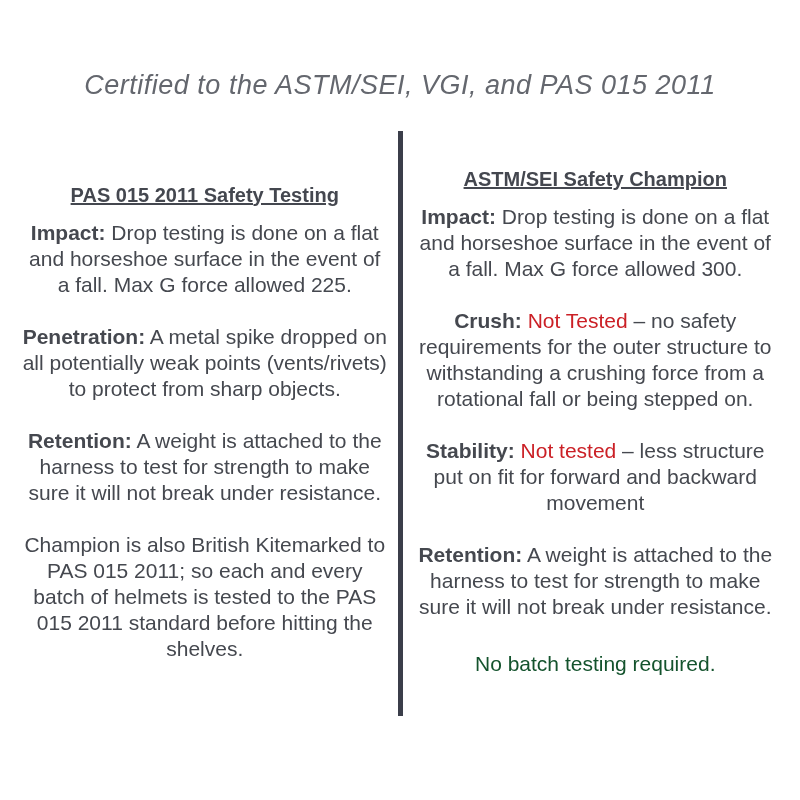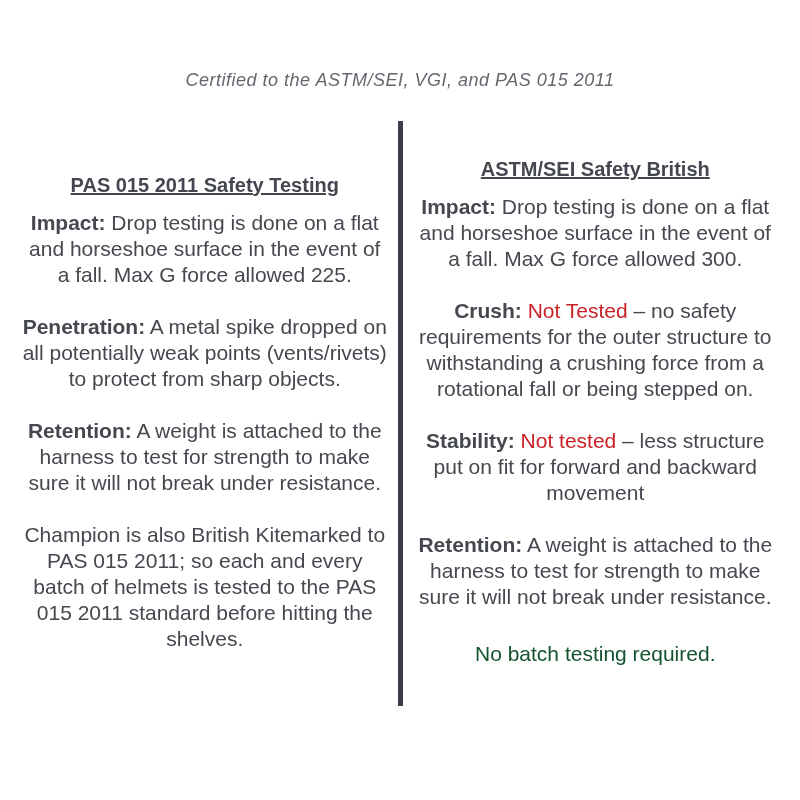--- a/index.html
+++ b/index.html
@@ -19,21 +19,21 @@
     height: 800px;
     background: #ffffff;
     box-sizing: border-box;
   }
   .title {
     margin: 0;
     padding: 70px 20px 0 20px;
     text-align: center;
     font-style: italic;
     font-weight: 400;
-    font-size: 18px;
+    font-size: 27px;
     letter-spacing: 0.5px;
     color: #64676e;
   }
   .columns {
     display: flex;
     margin-top: 28px;
     padding: 0 12px;
     align-items: center;
   }
   .col {
@@ -95,21 +95,21 @@
           <p class="para"><strong class="label">Impact:</strong><span> Drop testing is done on a flat and horseshoe surface in the event of a fall. Max G force allowed 225.</span></p>
           <p class="para"><strong class="label">Penetration:</strong><span> A metal spike dropped on all potentially weak points (vents/rivets) to protect from sharp objects.</span></p>
           <p class="para"><strong class="label">Retention:</strong><span> A weight is attached to the harness to test for strength to make sure it will not break under resistance.</span></p>
           <p class="para"><span>Champion is also British Kitemarked to PAS 015 2011; so each and every batch of helmets is tested to the PAS 015 2011 standard before hitting the shelves.</span></p>
         </div>
     </div>
 
     <div class="divider"></div>
 
     <div class="col">
-      <h2 class="heading">ASTM/SEI Safety British</h2>
+      <h2 class="heading">ASTM/SEI Safety Champion</h2>
       <div class="paras" id="right-paras">
           <p class="para"><strong class="label">Impact:</strong><span> Drop testing is done on a flat and horseshoe surface in the event of a fall. Max G force allowed 300.</span></p>
           <p class="para"><strong class="label">Crush:</strong> <span class="red">Not Tested</span><span> – no safety requirements for the outer structure to withstanding a crushing force from a rotational fall or being stepped on.</span></p>
           <p class="para"><strong class="label">Stability:</strong> <span class="red">Not tested</span><span> – less structure put on fit for forward and backward movement</span></p>
           <p class="para"><strong class="label">Retention:</strong><span> A weight is attached to the harness to test for strength to make sure it will not break under resistance.</span></p>
         </div>
       <p class="note">No batch testing required.</p>
     </div>
 
   </div>

